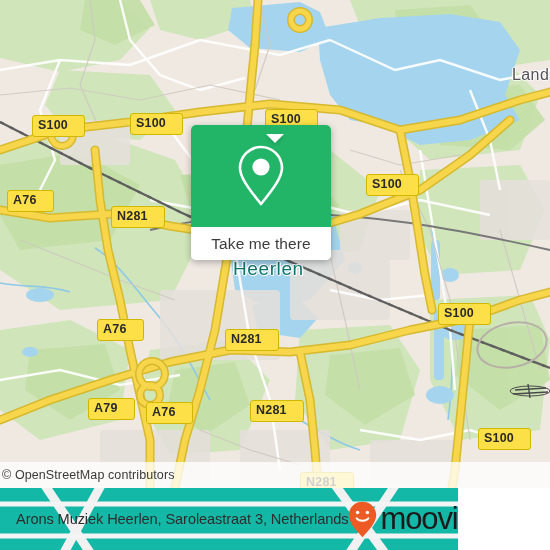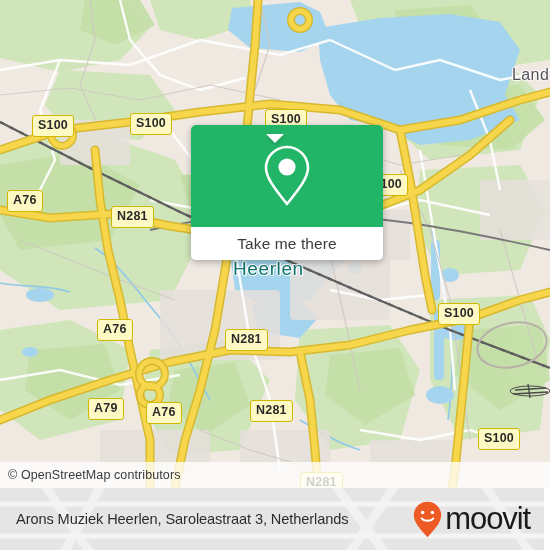--- a/index.html
+++ b/index.html
@@ -29,21 +29,21 @@
 
   
   #attribution {
     position: absolute;
     left: 0; bottom: 0;
     width: 100%;
     height: 26px;
     background: rgba(255,255,255,0.78);
     display: flex;
     align-items: center;
-    padding-left: 8px;
+    padding-left: 2px;
     font-size: 12.5px;
     color: #3a3a3a;
     letter-spacing: 0.1px;
     z-index: 30;
   }
 
   
   .city-label {
     position: absolute;
     font-size: 19px;
@@ -65,39 +65,39 @@
     white-space: nowrap;
     text-shadow:
        1.2px 0 0 rgba(255,255,255,.8), -1.2px 0 0 rgba(255,255,255,.8),
        0 1.2px 0 rgba(255,255,255,.8), 0 -1.2px 0 rgba(255,255,255,.8);
     text-align: center;
   }
 
   
   .shield {
     position: absolute;
-    background: #fef9c3;
+    background: #fde047;
     border: 1.6px solid #d1b800;
     border-radius: 3px;
     color: #2a2a2a;
     font-size: 12.5px;
     font-weight: bold;
     line-height: 1;
-    padding: 3px 5px 4px 5px;
+    padding: 3px 16px 4px 5px;
     letter-spacing: 0.2px;
     z-index: 14;
     white-space: nowrap;
   }
 
   
   #popup-card {
     position: absolute;
     left: 191px;
     top: 125px;
-    width: 192px;
+    width: 140px;
     height: 135px;
     border-radius: 5px;
     background: #ffffff;
     box-shadow: 0 2px 7px rgba(0,0,0,0.30);
     z-index: 25;
   }
   #popup-green {
     position: absolute;
     left: 0; top: 0;
     width: 100%; height: 102px;
@@ -130,22 +130,22 @@
     border-right: 9px solid transparent;
     border-top: 9px solid #ffffff;
     filter: drop-shadow(0 2px 2px rgba(0,0,0,0.15));
     z-index: 26;
   }
 
   
   #bottom-bar {
     position: absolute;
     left: 0; top: 488px;
-    width: 544px; height: 62px;
-    background: #e5e5e5;
+    width: 458px; height: 62px;
+    background: #14b8a6;
     display: flex;
     align-items: center;
     justify-content: space-between;
     padding: 0 14px 0 16px;
     overflow: hidden;
   }
   #bottom-watermark {
     position: absolute;
     left: 0; top: 0;
     width: 550px; height: 62px;

